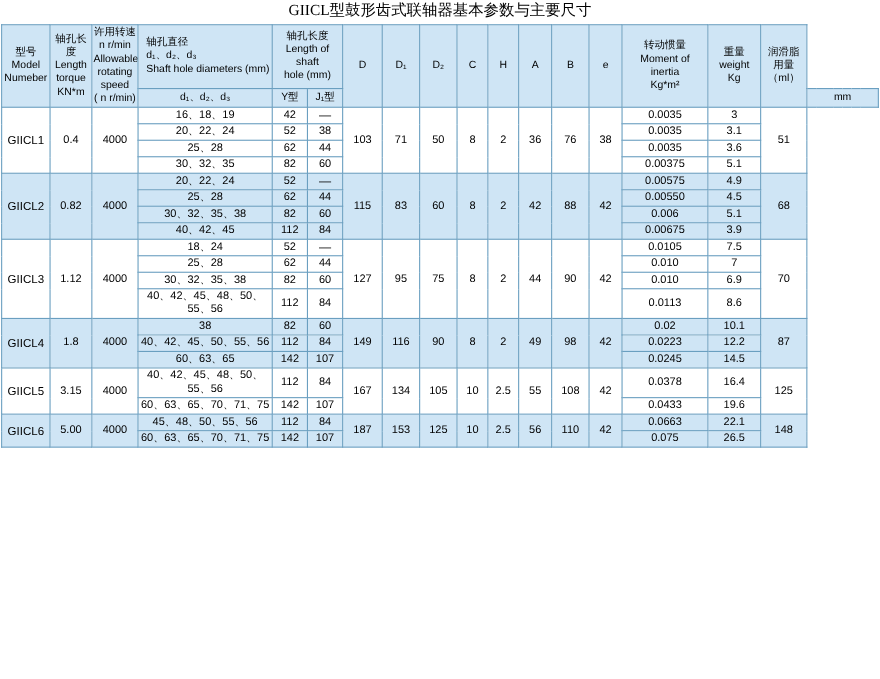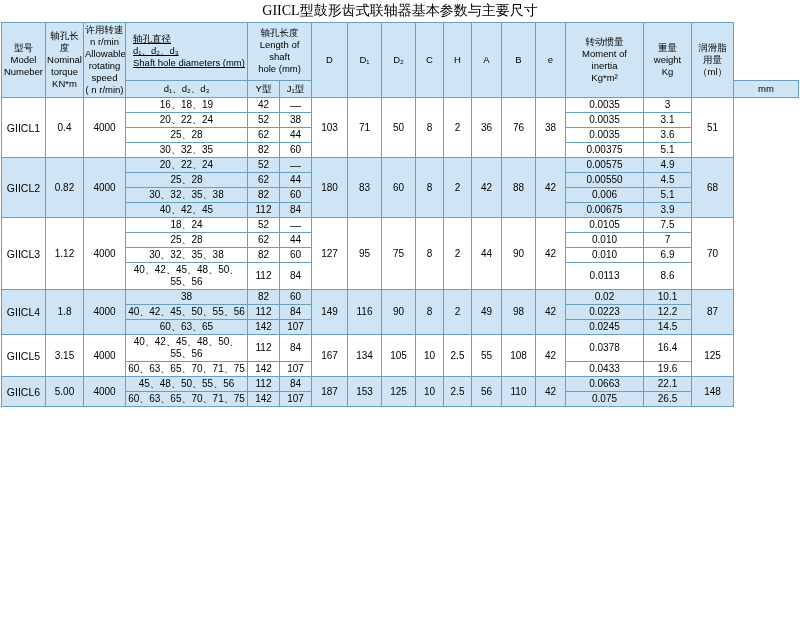--- a/index.html
+++ b/index.html
@@ -46,21 +46,21 @@
     line-height: 12px;
     overflow: hidden;
   }
   .hdr {
     background: #cfe5f5;
     font-size: 9.5px;
     line-height: 11px;
   }
   .hdr .cn { display: block; }
   .hdr .en { display: block; }
-  .left-pad { text-align: left; padding-left: 6px; text-decoration: underline; }
+  .left-pad { text-align: left; padding-left: 6px; }
   .grp1 { background: #ffffff; }
   .grp2 { background: #cfe5f5; }
   .dash { font-size: 11px; }
   .modelcell { font-size: 10.5px; }
 </style>
 </head>
 <body>
 
 <div id="page">
 
@@ -88,21 +88,21 @@
     </colgroup>
     <thead>
       <tr>
         <td class="hdr" rowspan="2">
           <span class="cn">型号</span>
           <span class="en">Model</span>
           <span class="en">Numeber</span>
         </td>
         <td class="hdr" rowspan="2">
           <span class="cn">轴孔长度</span>
-          <span class="en">Nominal</span>
+          <span class="en">Length</span>
           <span class="en">torque</span>
           <span class="en">KN*m</span>
         </td>
         <td class="hdr" rowspan="2">
           <span class="cn">许用转速</span>
           <span class="cn">n r/min</span>
           <span class="en">Allowable</span>
           <span class="en">rotating</span>
           <span class="en">speed</span>
           <span class="en">( n r/min)</span>
@@ -190,21 +190,21 @@
           <td class="grp1">0.00375</td>
           <td class="grp1">5.1</td>
         </tr>
         <tr>
           <td class="grp2 modelcell" rowspan="4">GIICL2</td>
           <td class="grp2" rowspan="4">0.82</td>
           <td class="grp2" rowspan="4">4000</td>
           <td class="grp2">20、22、24</td>
           <td class="grp2">52</td>
           <td class="grp2 dash">—</td>
-          <td class="grp2" rowspan="4">180</td>
+          <td class="grp2" rowspan="4">115</td>
           <td class="grp2" rowspan="4">83</td>
           <td class="grp2" rowspan="4">60</td>
           <td class="grp2" rowspan="4">8</td>
           <td class="grp2" rowspan="4">2</td>
           <td class="grp2" rowspan="4">42</td>
           <td class="grp2" rowspan="4">88</td>
           <td class="grp2" rowspan="4">42</td>
           <td class="grp2">0.00575</td>
           <td class="grp2">4.9</td>
           <td class="grp2" rowspan="4">68</td>

